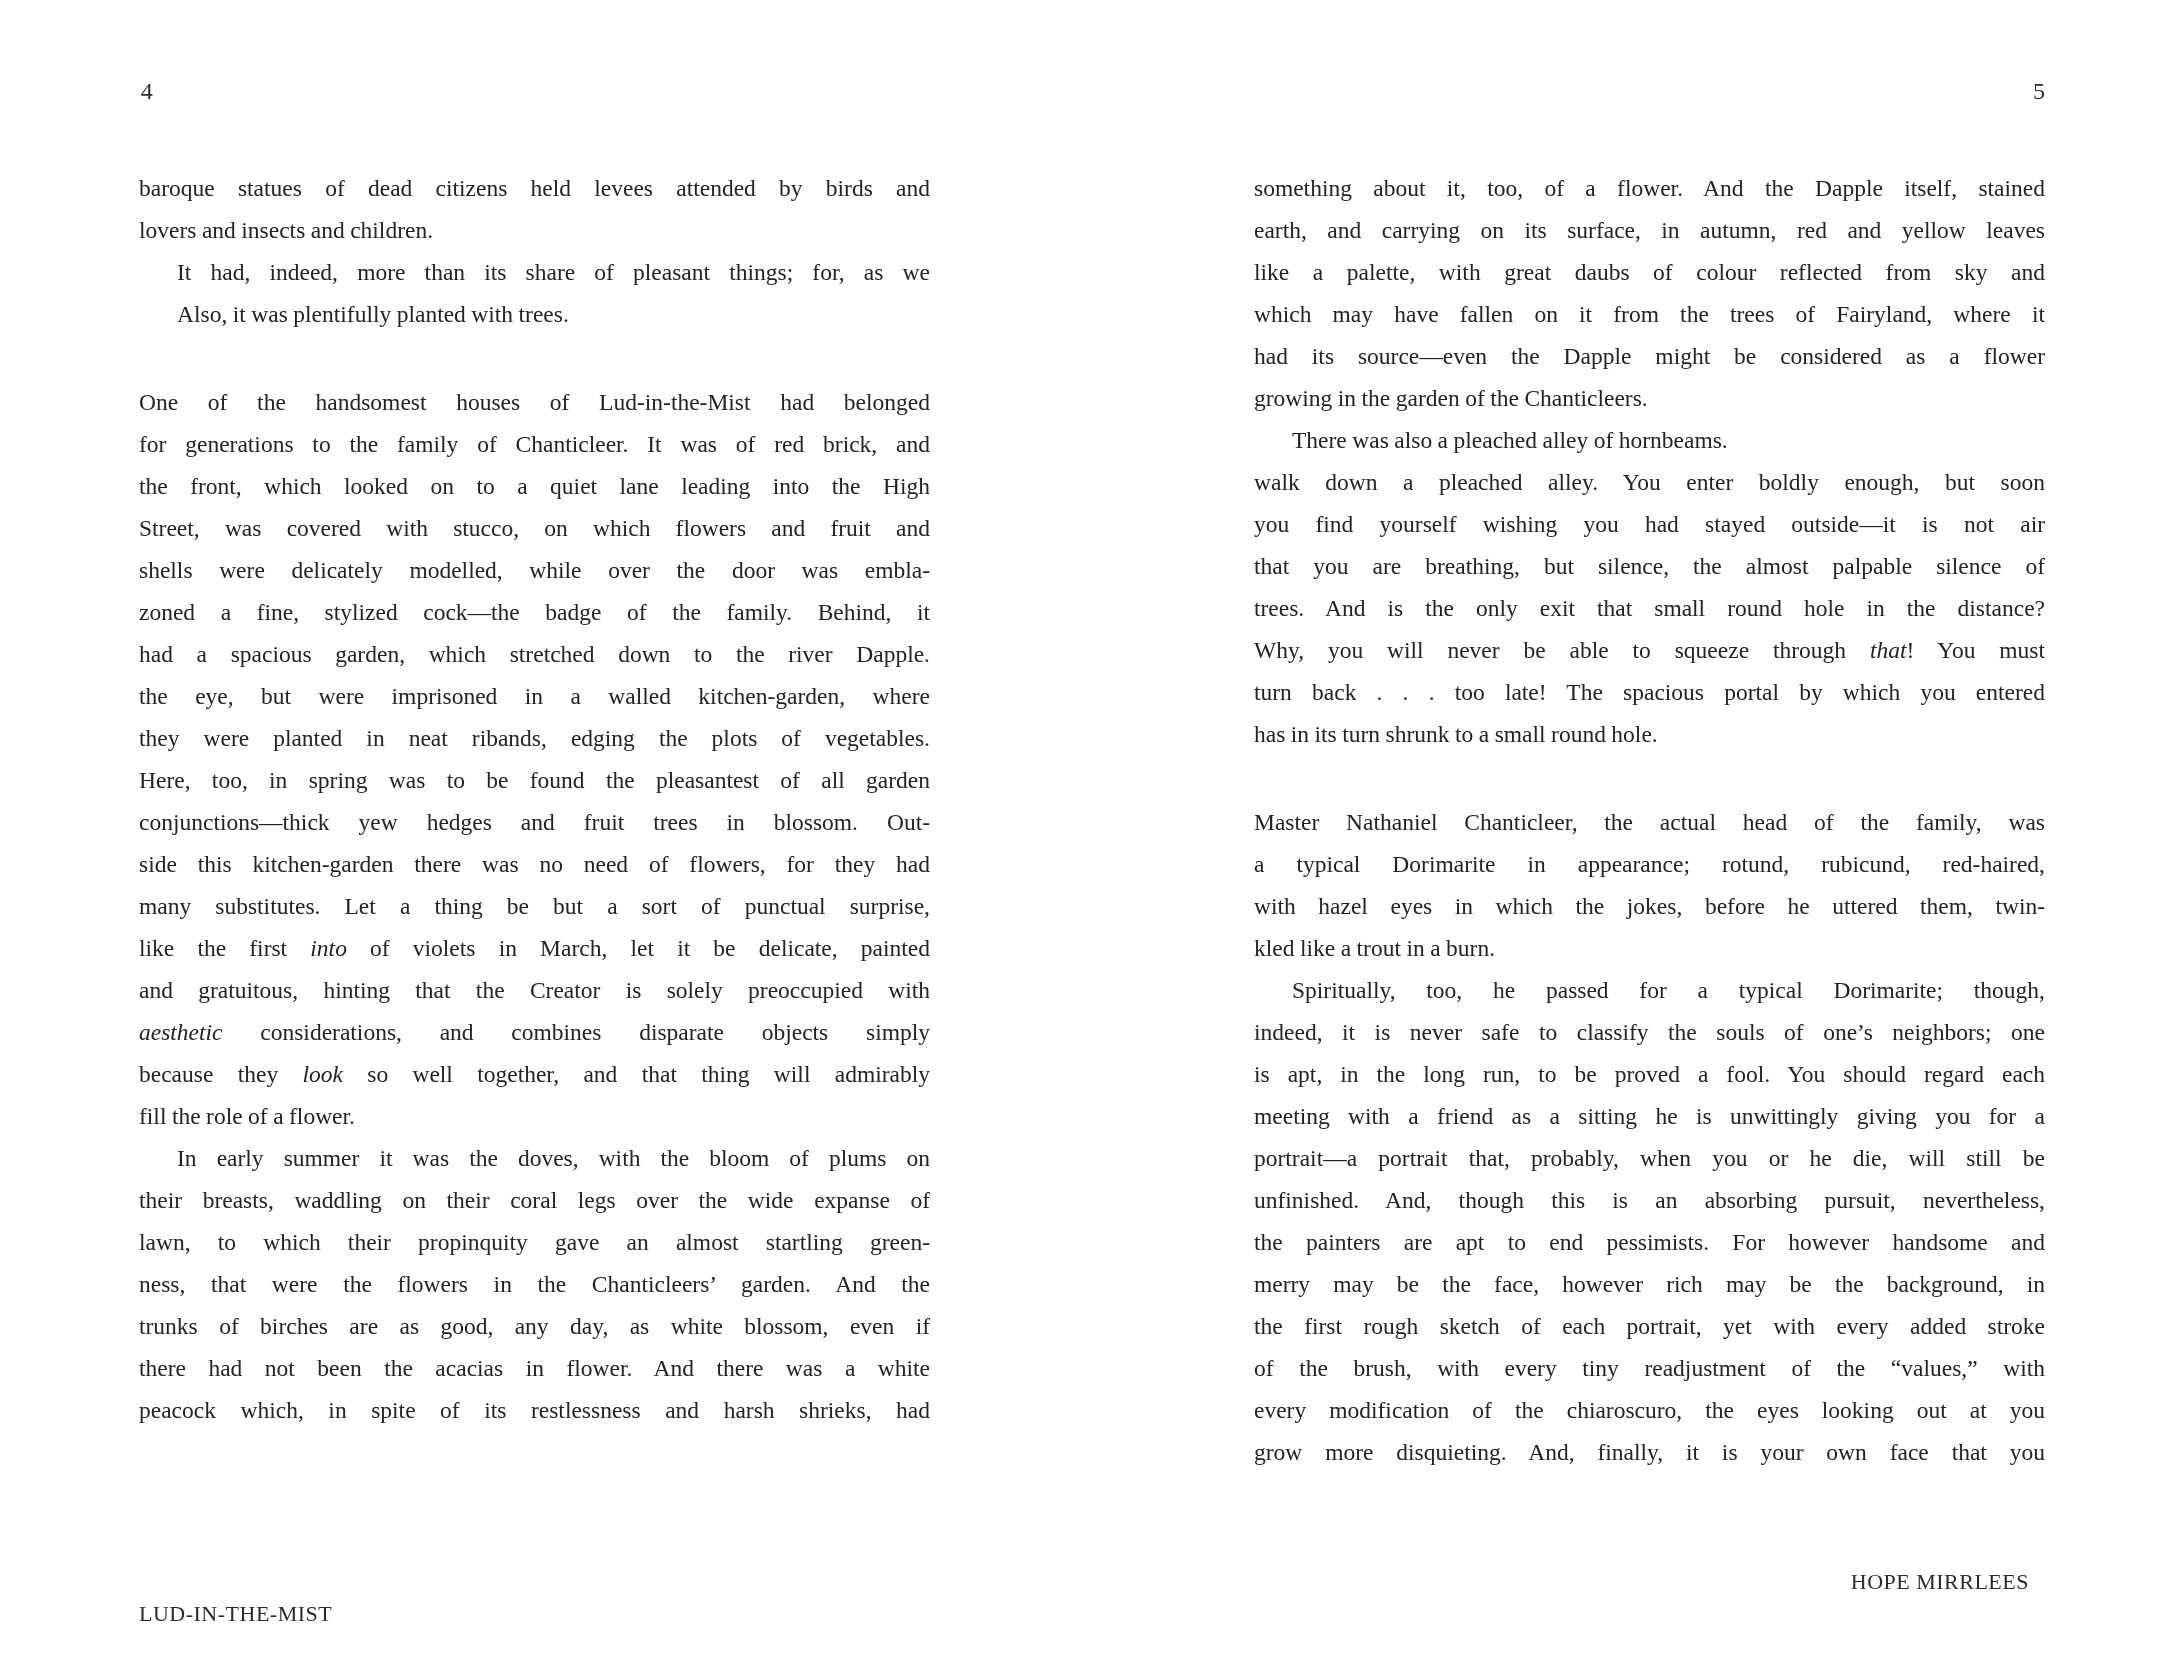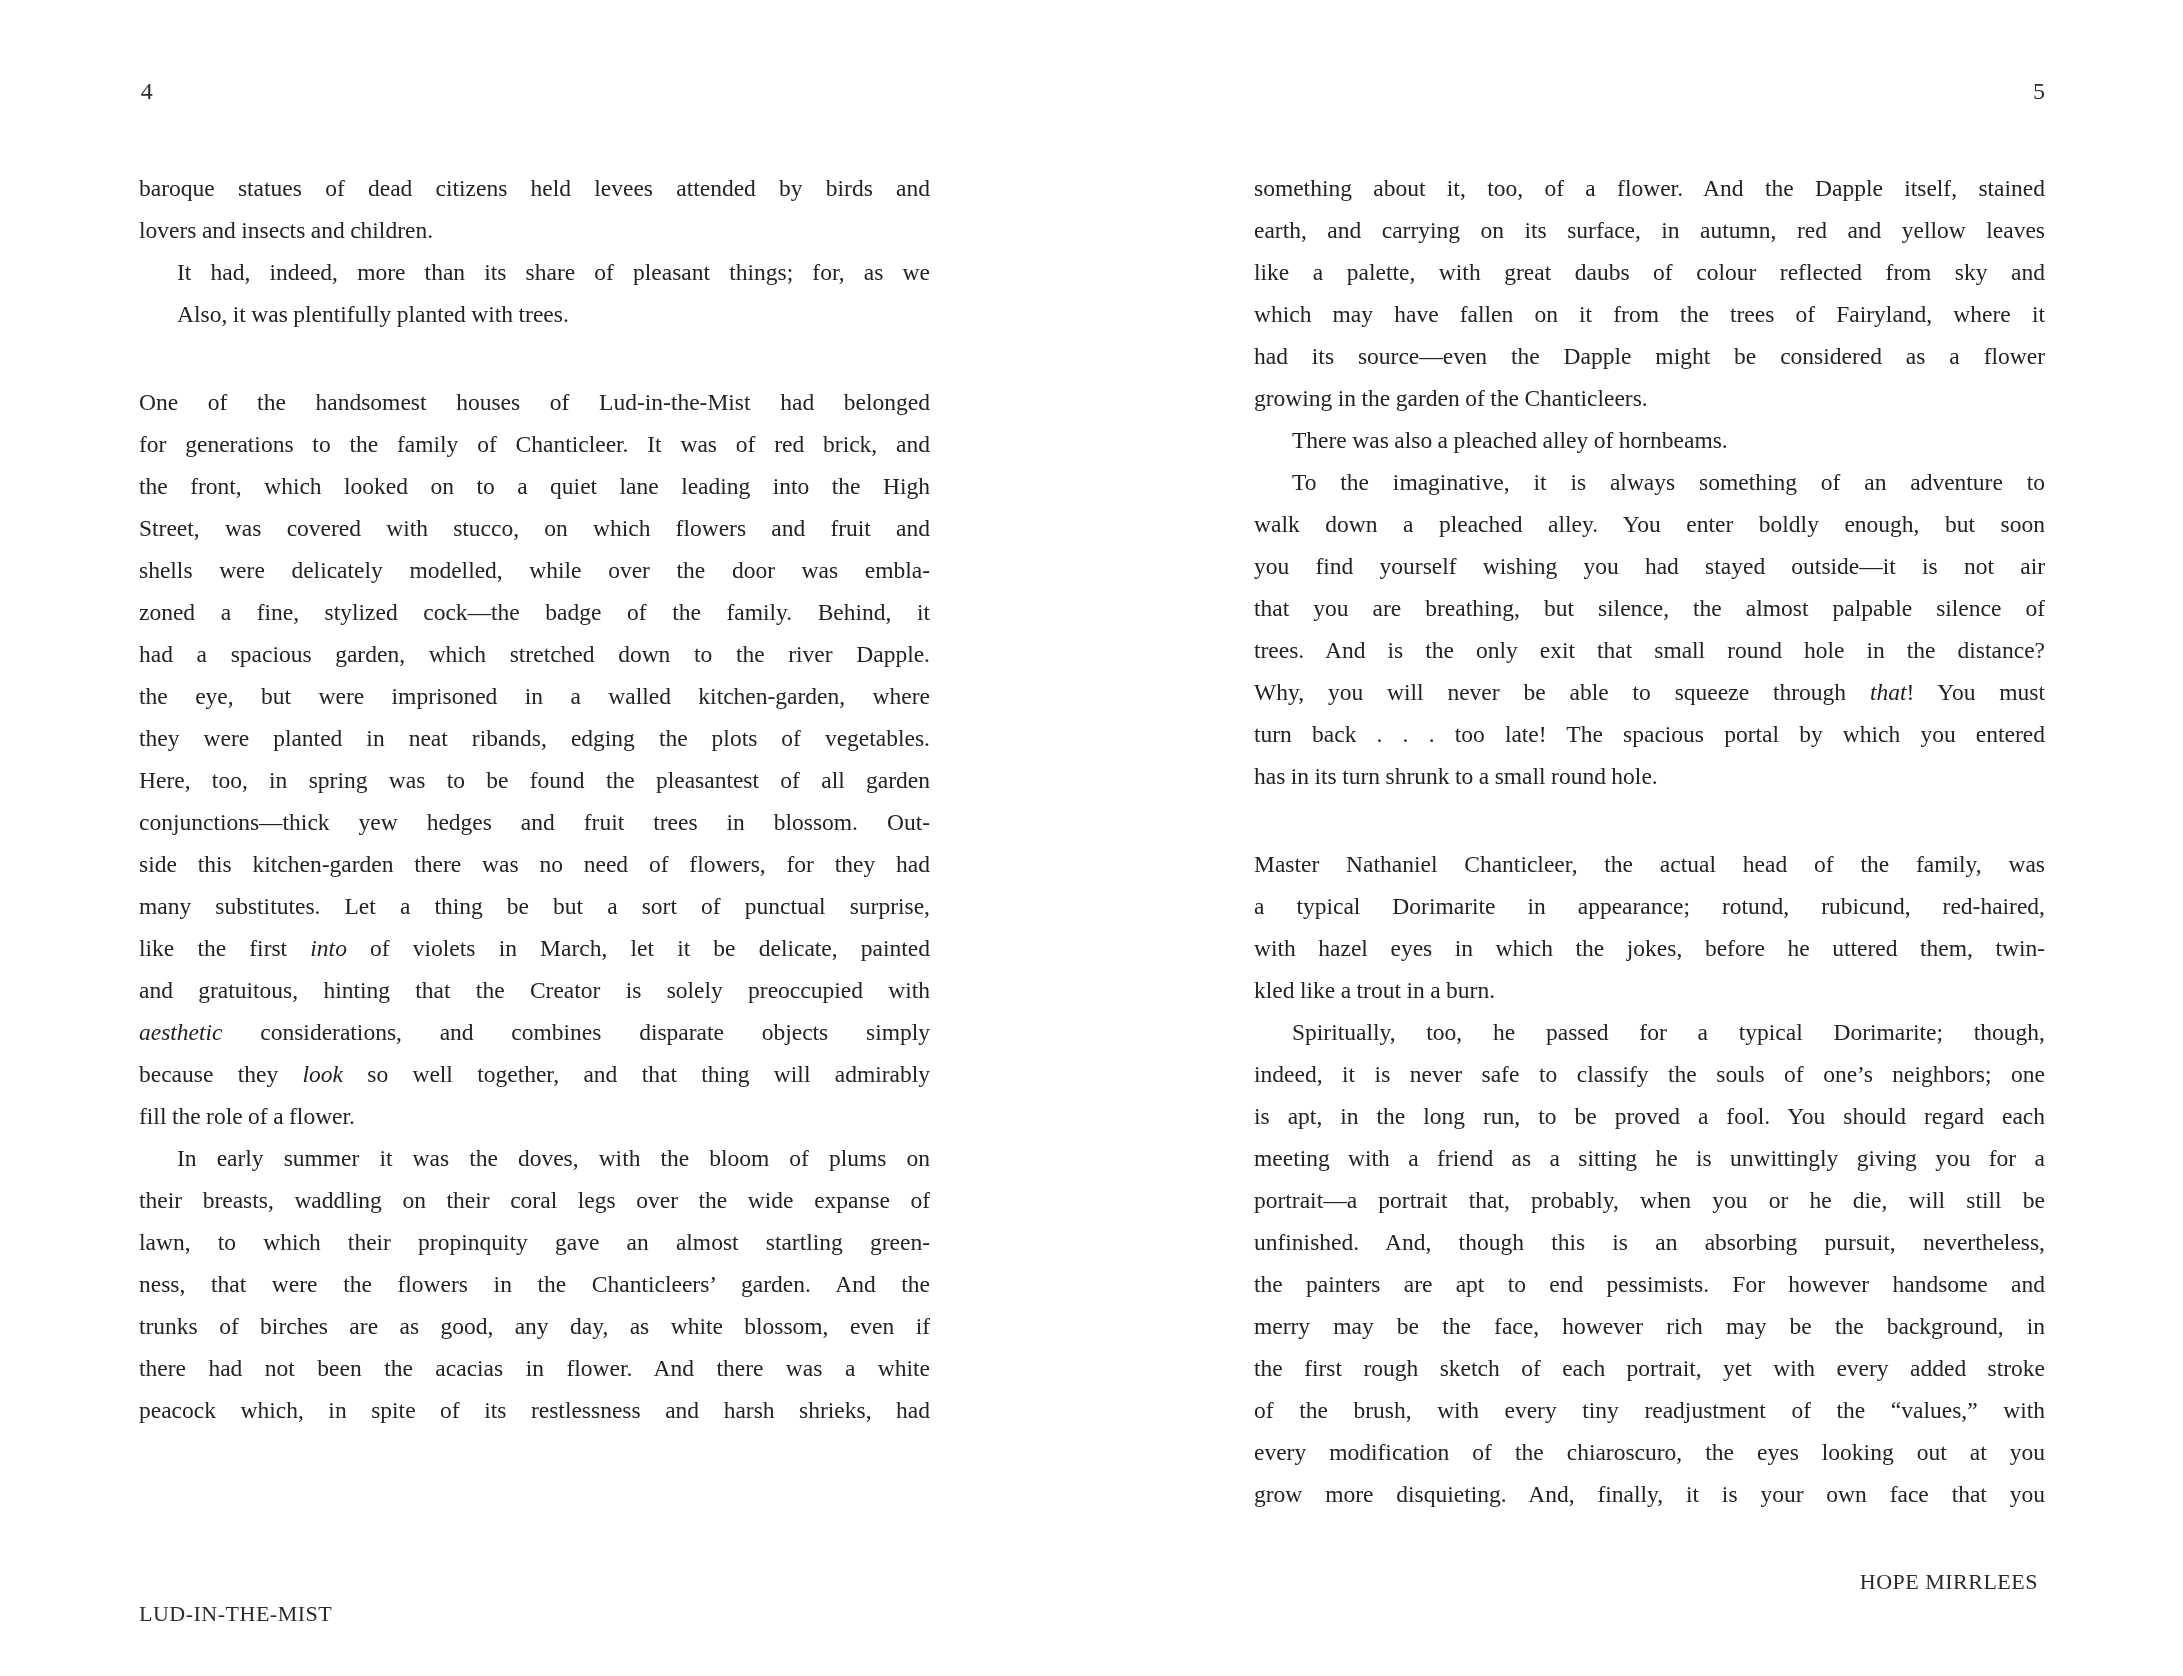--- a/index.html
+++ b/index.html
@@ -56,21 +56,21 @@
 
   .running-footer {
     position: absolute;
     top: 1568px;
     font-size: 22px;
     line-height: 27px;
     letter-spacing: 0.5px;
     color: #2b2b2b;
   }
   #page-left  .running-footer { left: 0; margin-top: 32px; }
-  #page-right .running-footer { right: 7px; text-align: left; }
+  #page-right .running-footer { right: 16px; text-align: left; }
 </style>
 </head>
 <body>
 
 <div class="page" id="page-left">
   <div class="page-num">4</div>
   <div class="page-body">
       <div class="text-line just">baroque statues of dead citizens held levees attended by birds and</div>
       <div class="text-line">lovers and insects and children.</div>
       <div class="text-line just ind">It had, indeed, more than its share of pleasant things; for, as we</div>
@@ -107,21 +107,20 @@
 <div class="page" id="page-right">
   <div class="page-num">5</div>
   <div class="page-body">
       <div class="text-line just">something about it, too, of a flower. And the Dapple itself, stained</div>
       <div class="text-line just">earth, and carrying on its surface, in autumn, red and yellow leaves</div>
       <div class="text-line just">like a palette, with great daubs of colour reflected from sky and</div>
       <div class="text-line just">which may have fallen on it from the trees of Fairyland, where it</div>
       <div class="text-line just">had its source—even the Dapple might be considered as a flower</div>
       <div class="text-line">growing in the garden of the Chanticleers.</div>
       <div class="text-line ind">There was also a pleached alley of hornbeams.</div>
-      <div class="text-line just ind">To the imaginative, it is always something of an adventure to</div>
       <div class="text-line just">walk down a pleached alley. You enter boldly enough, but soon</div>
       <div class="text-line just">you find yourself wishing you had stayed outside—it is not air</div>
       <div class="text-line just">that you are breathing, but silence, the almost palpable silence of</div>
       <div class="text-line just">trees. And is the only exit that small round hole in the distance?</div>
       <div class="text-line just"><span>Why, you will never be able to squeeze through </span><span class="it">that</span><span>! You must</span></div>
       <div class="text-line just">turn back . . . too late! The spacious portal by which you entered</div>
       <div class="text-line">has in its turn shrunk to a small round hole.</div>
       <div class="text-line just gap">Master Nathaniel Chanticleer, the actual head of the family, was</div>
       <div class="text-line just">a typical Dorimarite in appearance; rotund, rubicund, red-haired,</div>
       <div class="text-line just">with hazel eyes in which the jokes, before he uttered them, twin-</div>

